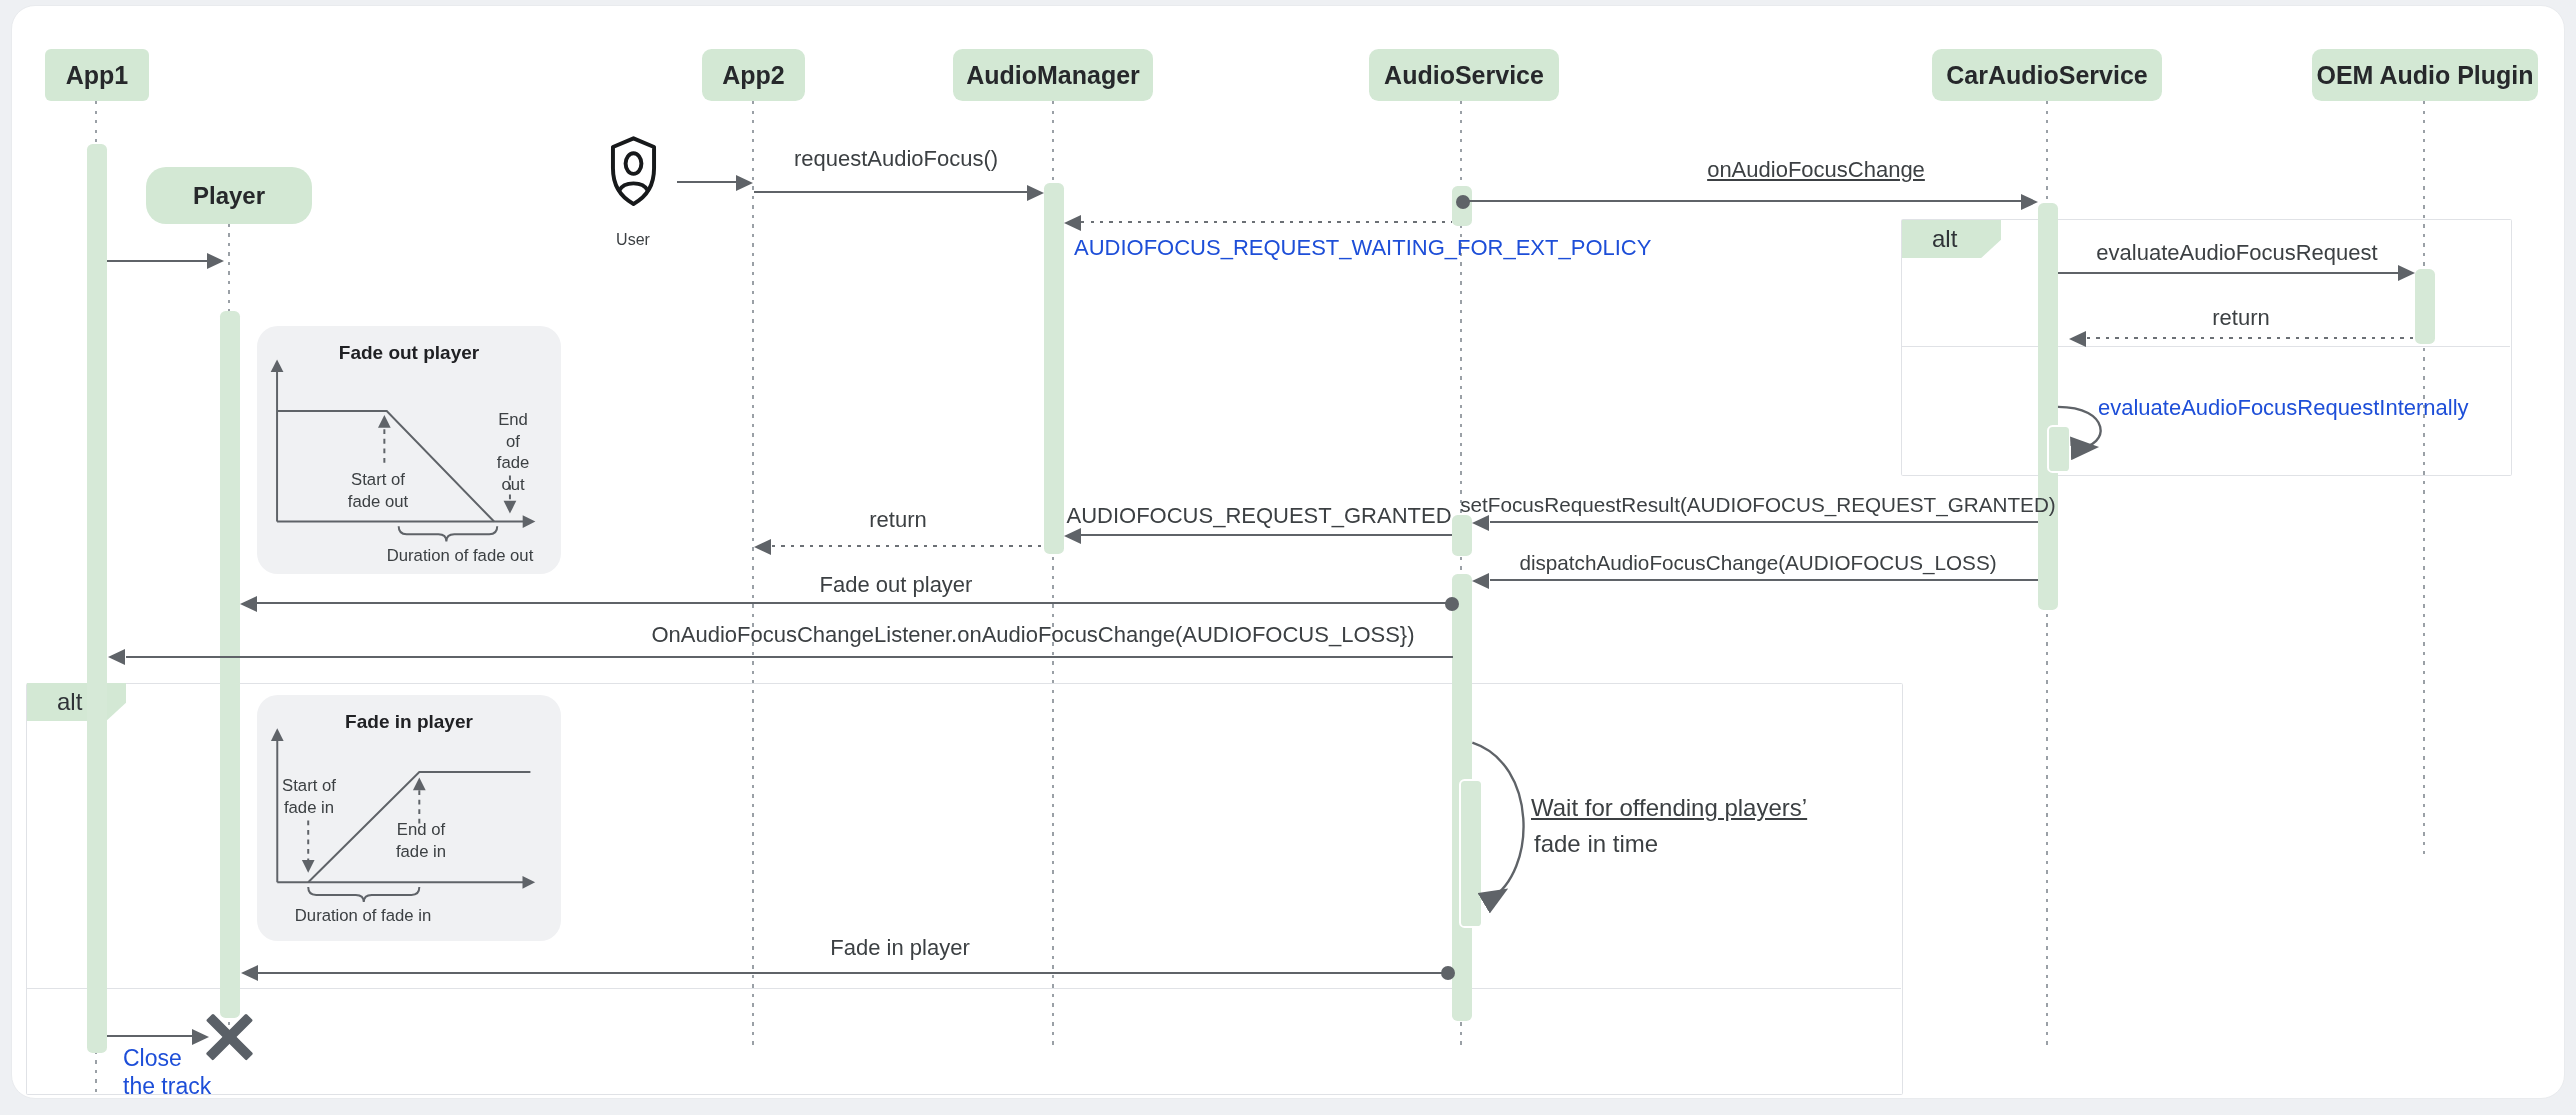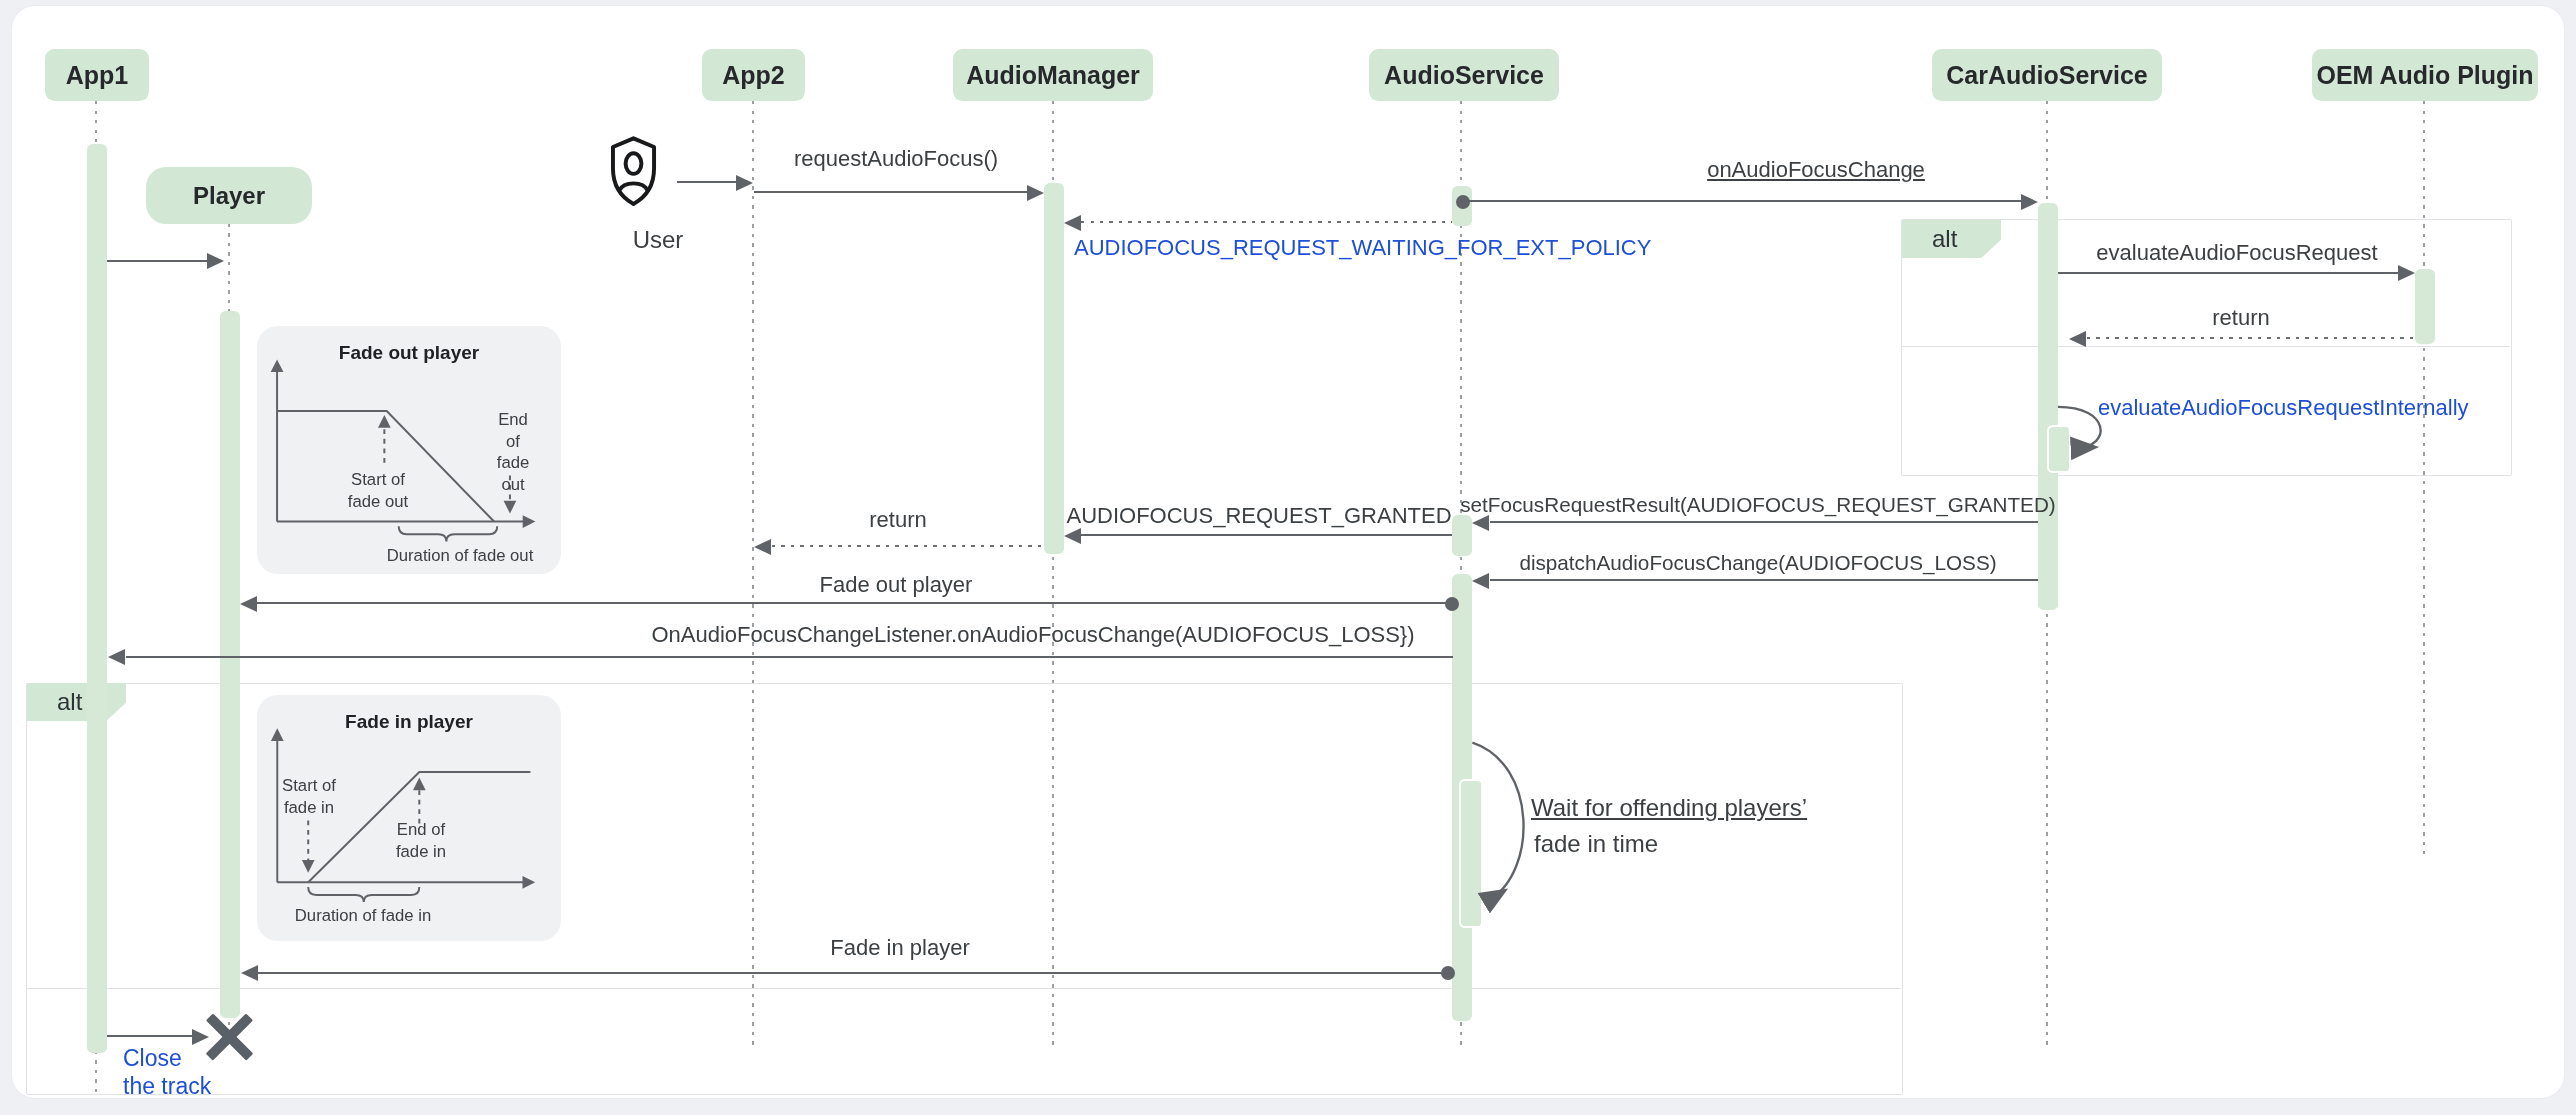--- a/index.html
+++ b/index.html
@@ -109,21 +109,21 @@
 <div class="bar" style="left:220px;top:311px;height:707px;"></div>
 <div class="bar" style="left:1044px;top:183px;height:371px;"></div>
 <div class="bar" style="left:1452px;top:186px;height:40px;"></div>
 <div class="bar" style="left:1452px;top:515px;height:41px;"></div>
 <div class="bar" style="left:1452px;top:574px;height:447px;"></div>
 <div class="bar nested" style="left:1459px;top:779px;height:145px;"></div>
 <div class="bar" style="left:2038px;top:203px;height:407px;"></div>
 <div class="bar nested" style="left:2047px;top:425px;height:44px;"></div>
 <div class="bar" style="left:2415px;top:269px;height:75px;"></div>
 
-<div class="actor" style="left:45px;width:104px;">
+<div class="actor" style="left:45px;width:104px;border-radius:6px;">
     <span>App1</span>
   </div>
 <div class="actor" style="left:702px;width:103px;">
     <span>App2</span>
   </div>
 <div class="actor" style="left:953px;width:200px;">
     <span>AudioManager</span>
   </div>
 <div class="actor" style="left:1369px;width:190px;">
     <span>AudioService</span>
@@ -137,21 +137,21 @@
 
 <div class="objbox" style="left:146px;top:167px;width:166px;height:57px;">
     <span>Player</span>
   </div>
 
 <svg style="left:609px;top:135px;" width="49" height="73" viewBox="0 0 62 92">
   <path d="M31 4 L57 15 V42 C57 65 46 79 31 87 C16 79 5 65 5 42 V15 Z" fill="none" stroke="#17191b" stroke-width="5" stroke-linejoin="round"></path>
   <ellipse cx="31" cy="36" rx="10" ry="13" fill="none" stroke="#17191b" stroke-width="5"></ellipse>
   <path d="M13 70 C19 58 43 58 49 70" fill="none" stroke="#17191b" stroke-width="5" stroke-linecap="round"></path>
 </svg>
-<div class="label" style="left:633px;top:240px;font-size:24px;margin-left:25px;">User</div>
+<div class="label" style="left:633px;top:240px;font-size:16px;">User</div>
 
 <div class="arrow" style="left:677px;top:181px;width:59px;"></div>
 <div class="tri r" style="left:736px;top:175px;"></div>
 
 <div class="label" style="left:896px;top:159px;">requestAudioFocus()</div>
 <div class="arrow" style="left:754px;top:191px;width:273px;"></div>
 <div class="tri r" style="left:1027px;top:185px;"></div>
 
 <div class="label" style="left:1816px;top:170px;text-decoration:underline;">onAudioFocusChange</div>
 <div class="dot" style="left:1456px;top:195px;"></div>

